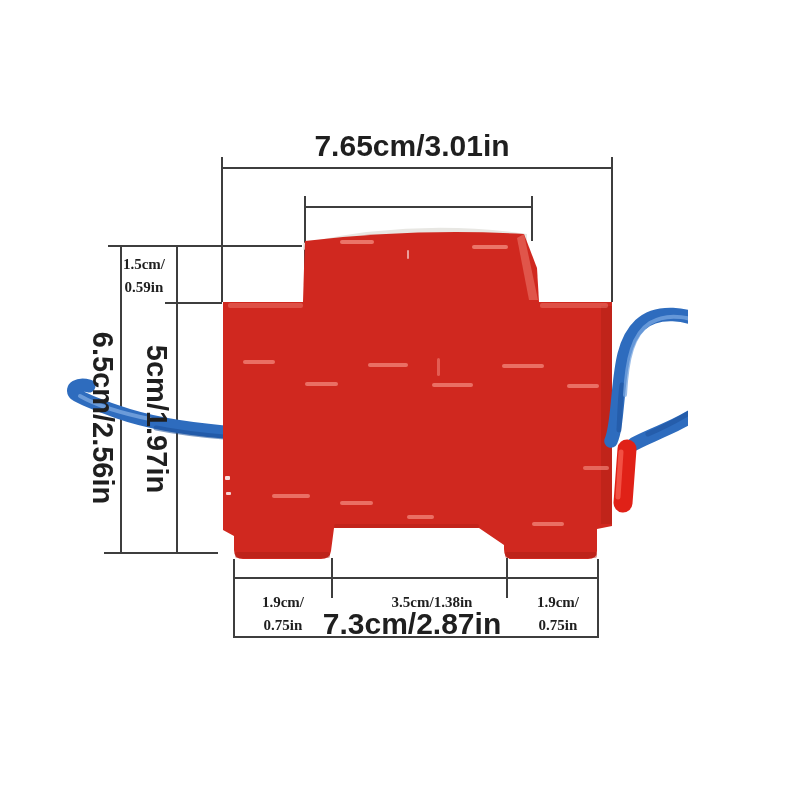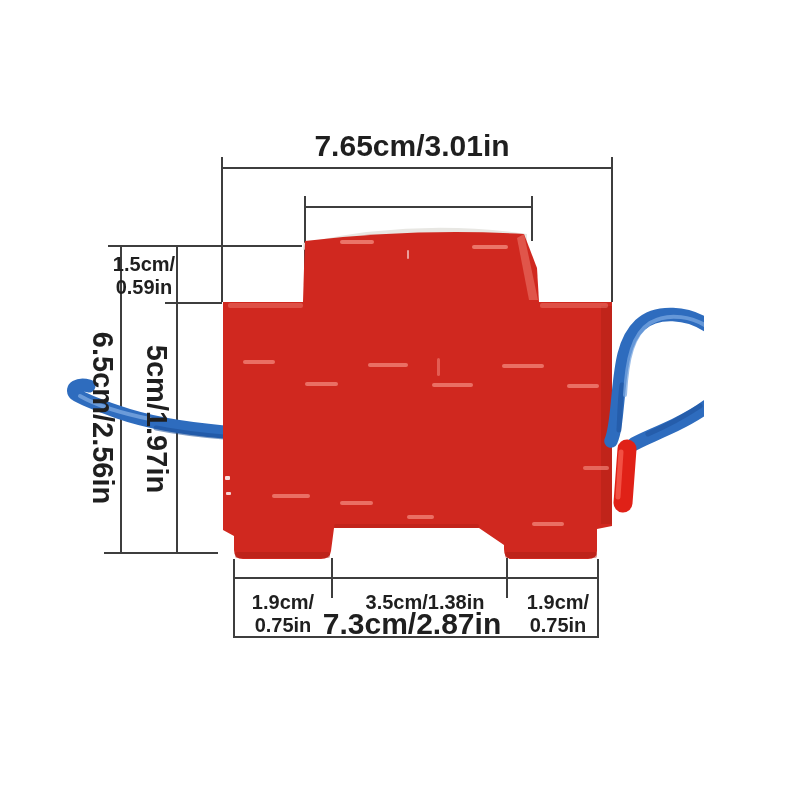--- a/index.html
+++ b/index.html
@@ -3,33 +3,32 @@
 <meta charset="utf-8">
 <style>
   html, body { margin: 0; padding: 0; }
   body { background: #ffffff; font-family: "Liberation Sans", sans-serif; }
   .stage {
     position: relative;
     width: 688px;
     height: 800px;
     background: #ffffff;
     overflow: hidden;
-    padding-left: 16px;
   }
   .stage svg { position: absolute; left: 0; top: 0; }
   .dim-label {
     position: absolute;
     font-weight: bold;
     color: #1f1f1f;
     text-align: center;
     white-space: nowrap;
     letter-spacing: 0px;
   }
   .lbl-xl { font-size: 30px; line-height: 33px; }
-  .lbl-sm { font-size: 20px; line-height: 23px; }
+  .lbl-sm { font-size: 15px; line-height: 23px; font-family: Liberation Serif, serif; }
   .lbl-rot {
     font-size: 29px;
     transform: translate(-50%, -50%) rotate(90deg);
   }
 </style>
 </head>
 <body>
 
 <div class="stage">
 
@@ -126,21 +125,21 @@
 
   <div class="dim-label lbl-rot" style="left:102px; top:418px;">6.5cm/2.56in</div>
 
   <div class="dim-label lbl-rot" style="left:156px; top:419px;">5cm/1.97in</div>
 
   <div class="dim-label lbl-sm" style="left:233px; top:591px; width:100px;">
     <div>1.9cm/</div>
     <div>0.75in</div>
   </div>
 
-  <div class="dim-label lbl-sm" style="left:339px; top:591px; width:172px;">3.5cm/1.38in</div>
+  <div class="dim-label lbl-sm" style="left:346px; top:591px; width:172px;">3.5cm/1.38in</div>
 
   <div class="dim-label lbl-sm" style="left:508px; top:591px; width:100px;">
     <div>1.9cm/</div>
     <div>0.75in</div>
   </div>
 
   <div class="dim-label lbl-xl" style="left:252px; top:607px; width:320px;">7.3cm/2.87in</div>
 
 </div>
 

